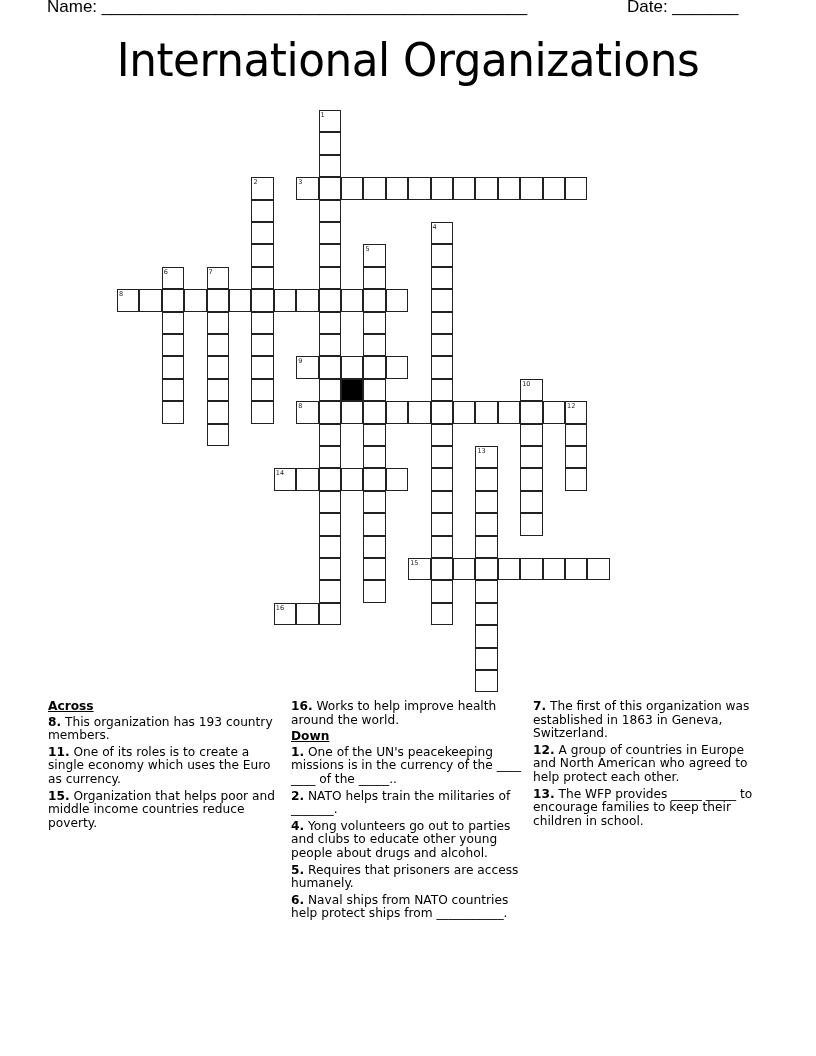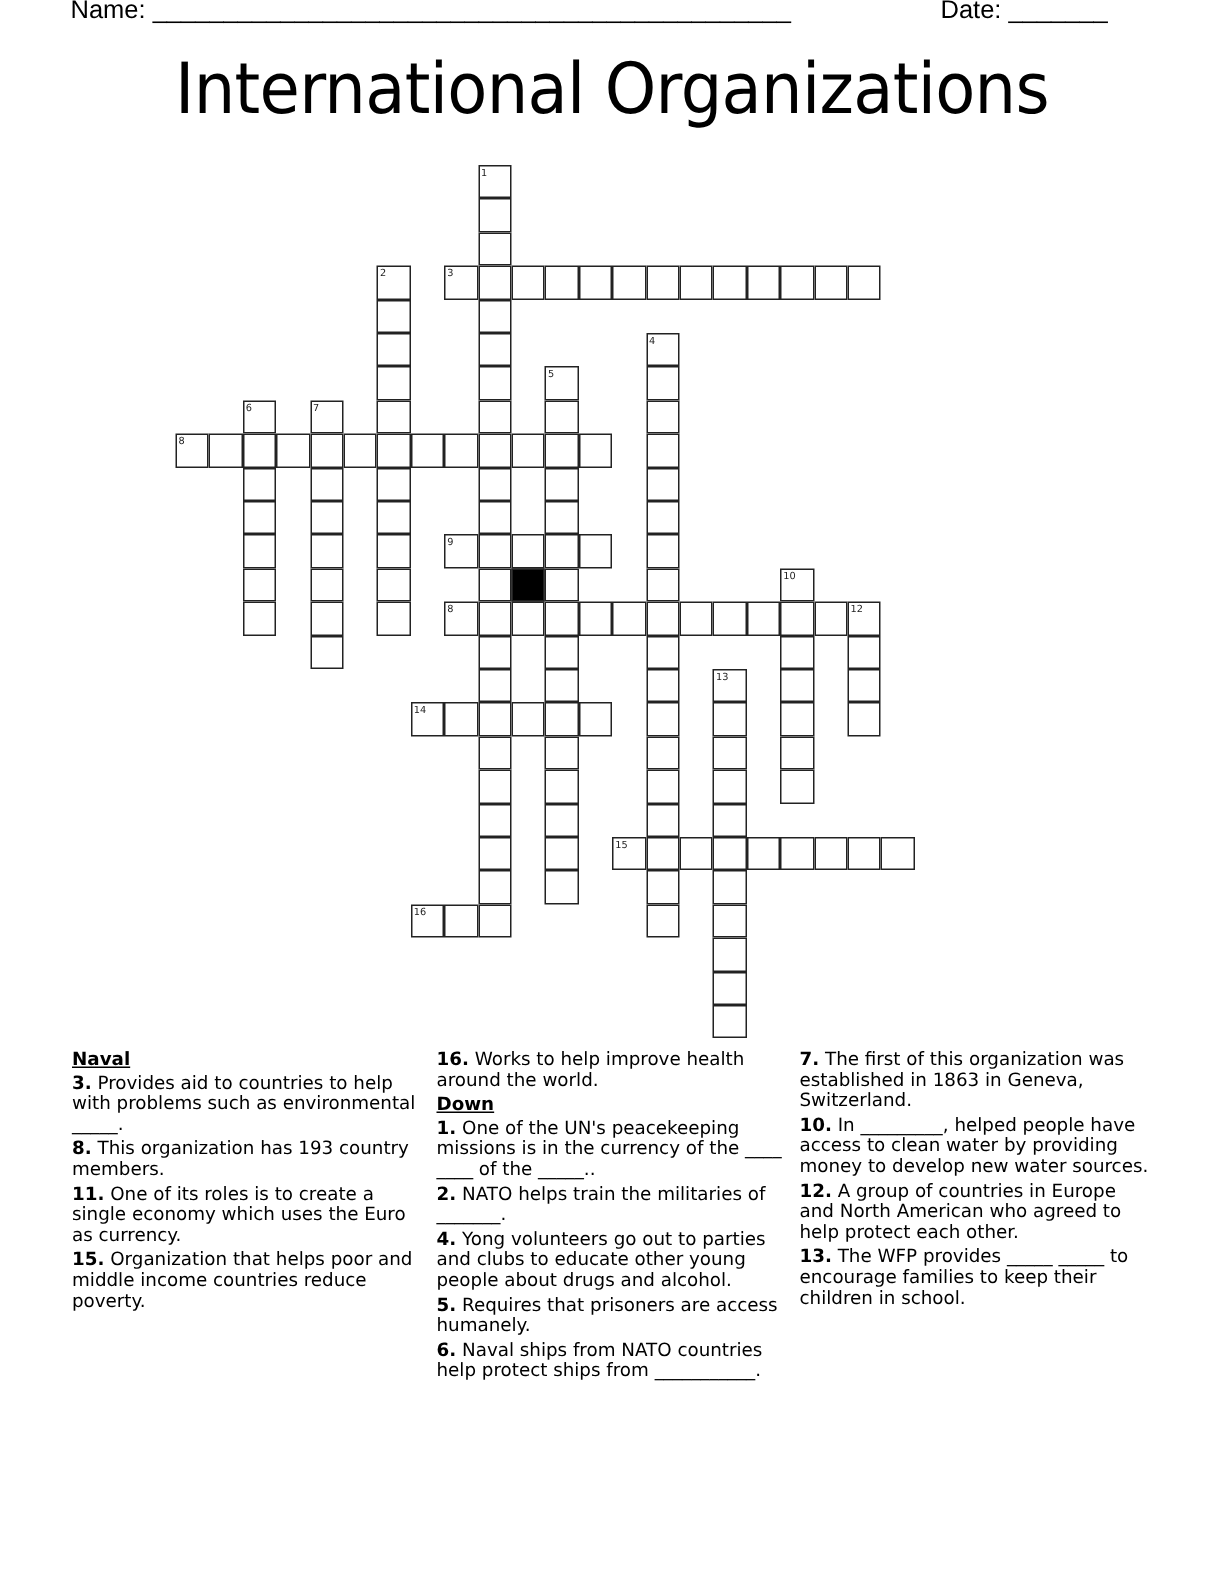--- a/index.html
+++ b/index.html
@@ -224,35 +224,33 @@
     <div class="cell" style="left: 448px; top: 448px;"></div>
     <div class="cell" style="left: 470.4px; top: 448px;"></div>
     <div class="cell" style="left: 156.8px; top: 492.8px;">
       <span class="num">16</span>
     </div>
     <div class="cell" style="left: 179.2px; top: 492.8px;"></div>
     <div class="cell black" style="left: 224px; top: 268.8px;"></div>
   </div>
 
 <div class="clues col1">
-  <div class="clue-heading">Naval</div>
-  <div class="clue"><b>3.</b><span> Provides aid to countries to help with problems such as environmental _____.</span></div>
+  <div class="clue-heading">Across</div>
   <div class="clue"><b>8.</b><span> This organization has 193 country members.</span></div>
   <div class="clue"><b>11.</b><span> One of its roles is to create a single economy which uses the Euro as currency.</span></div>
   <div class="clue"><b>15.</b><span> Organization that helps poor and middle income countries reduce poverty.</span></div>
 </div>
 
 <div class="clues col2">
   <div class="clue"><b>16.</b><span> Works to help improve health around the world.</span></div>
   <div class="clue-heading">Down</div>
   <div class="clue"><b>1.</b><span> One of the UN's peacekeeping missions is in the currency of the ____ ____ of the _____..</span></div>
   <div class="clue"><b>2.</b><span> NATO helps train the militaries of _______.</span></div>
   <div class="clue"><b>4.</b><span> Yong volunteers go out to parties and clubs to educate other young people about drugs and alcohol.</span></div>
   <div class="clue"><b>5.</b><span> Requires that prisoners are access humanely.</span></div>
   <div class="clue"><b>6.</b><span> Naval ships from NATO countries help protect ships from ___________.</span></div>
 </div>
 
 <div class="clues col3">
   <div class="clue"><b>7.</b><span> The first of this organization was established in 1863 in Geneva, Switzerland.</span></div>
-  <div class="clue"><b>10.</b><span> In _________, helped people have access to clean water by providing money to develop new water sources.</span></div>
   <div class="clue"><b>12.</b><span> A group of countries in Europe and North American who agreed to help protect each other.</span></div>
   <div class="clue"><b>13.</b><span> The WFP provides _____ _____ to encourage families to keep their children in school.</span></div>
 </div>
 
 </body></html>

